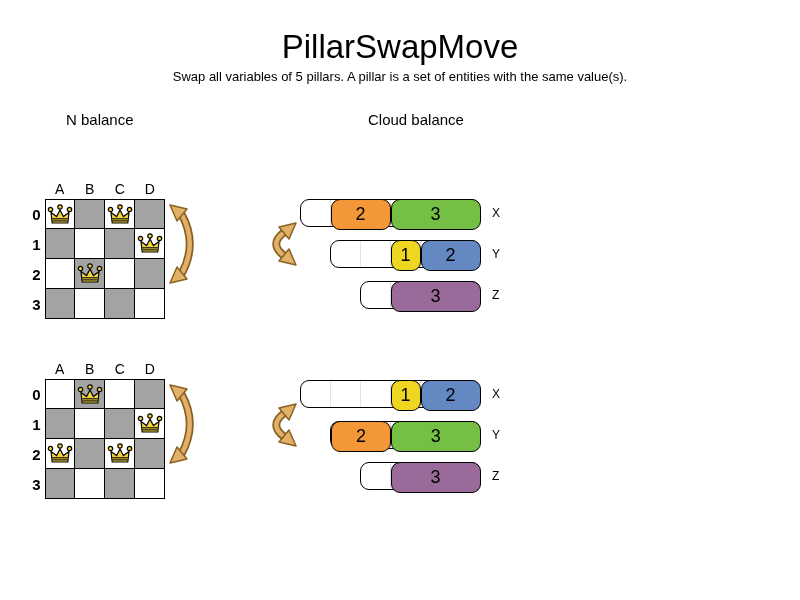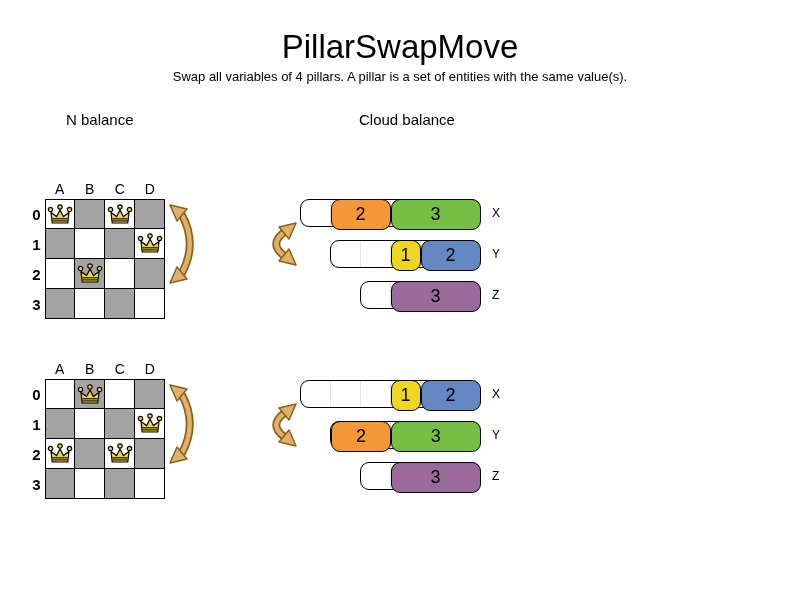--- a/index.html
+++ b/index.html
@@ -2,21 +2,21 @@
 <html style="--orange: #f49738; --green: #74bf44; --yellow: #eed621; --blue: #6488c2; --purple: #9a6b9a; --board-dark: #a3a3a3; --queen: #f0d243; --arrow-fill: #e2b168; --arrow-outline: #8a6023;"><head>
 <meta charset="utf-8">
 <style>
   html,body{margin:0;padding:0;background:#fff}
   .canvas{position:relative;width:800px;height:512px;background:#fff;overflow:hidden;
           font-family:"Liberation Sans",sans-serif;color:#000}
   .title{position:absolute;left:0;top:28px;width:100%;text-align:center;font-size:33px}
   .subtitle{position:absolute;left:0;top:69px;width:100%;text-align:center;font-size:13px}
   .sec{position:absolute;font-size:15px}
   .sec-nq{left:66px;top:111px}
-  .sec-cb{left:359px;top:111px}
+  .sec-cb{left:368px;top:111px}
 
   .board{position:absolute;display:grid;grid-template-columns:17px repeat(4,30px);grid-template-rows:18px repeat(4,30px)}
   .clabel{display:flex;align-items:flex-end;justify-content:center;font-size:14px;padding-bottom:2px;letter-spacing:.5px}
   .rlabel{display:flex;align-items:center;justify-content:center;font-size:15px;font-weight:bold}
   .cell{box-sizing:border-box;border-right:1px solid #000;border-bottom:1px solid #000;background:#fff;
         display:flex;align-items:center;justify-content:center}
   .cell.dark{background:var(--board-dark)}
   .cell.bt{border-top:1px solid #000}
   .cell.bl{border-left:1px solid #000}
   .queen{line-height:0}
@@ -33,21 +33,21 @@
   .block:last-child{margin-right:-1.5px}
   .bar-label{position:absolute;left:192px;top:50%;transform:translateY(-50%);font-size:12px}
 
   .arrow{position:absolute;line-height:0}
 </style>
 </head>
 <body>
 
 <div class="canvas">
   <div class="title">PillarSwapMove</div>
-  <div class="subtitle">Swap all variables of 4 pillars. A pillar is a set of entities with the same value(s).</div>
+  <div class="subtitle">Swap all variables of 5 pillars. A pillar is a set of entities with the same value(s).</div>
 
   <div class="sec sec-nq">N balance</div>
   <div class="sec sec-cb">Cloud balance</div>
 
   <div class="board" id="board0" style="left:28px;top:181px">
       <div></div>
       <div class="clabel">A</div>
       <div class="clabel">B</div>
       <div class="clabel">C</div>
       <div class="clabel">D</div>

